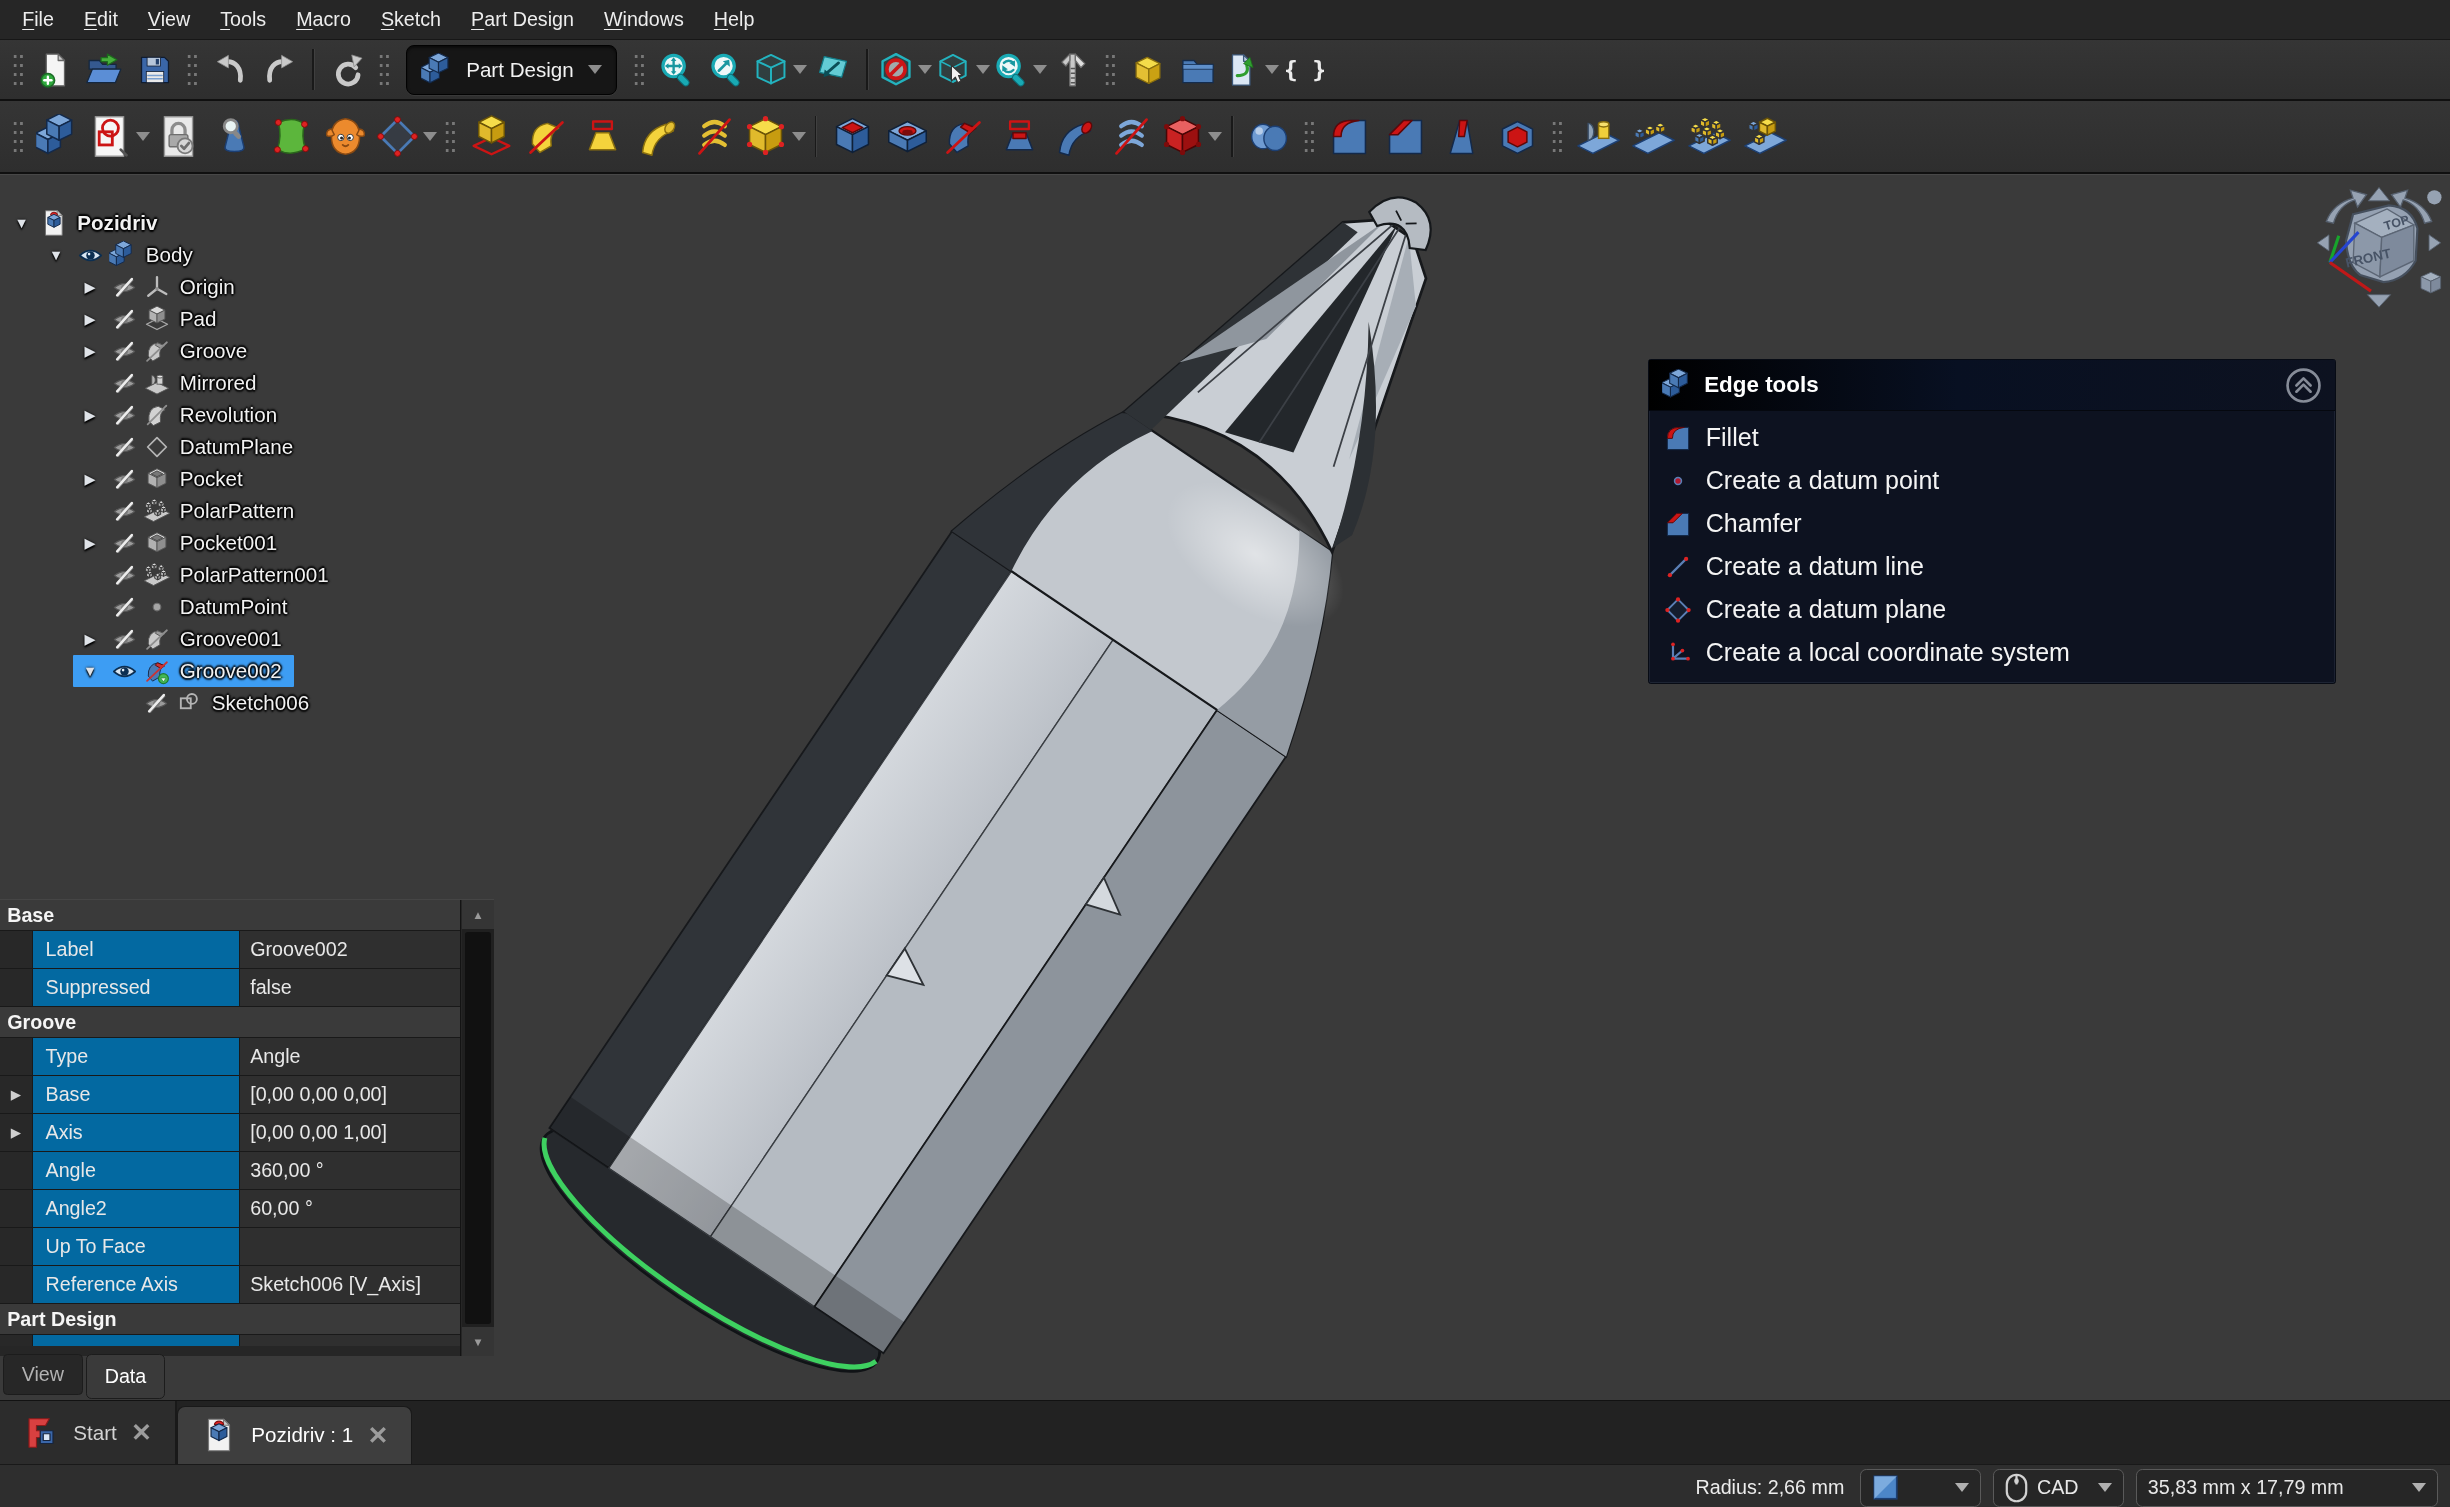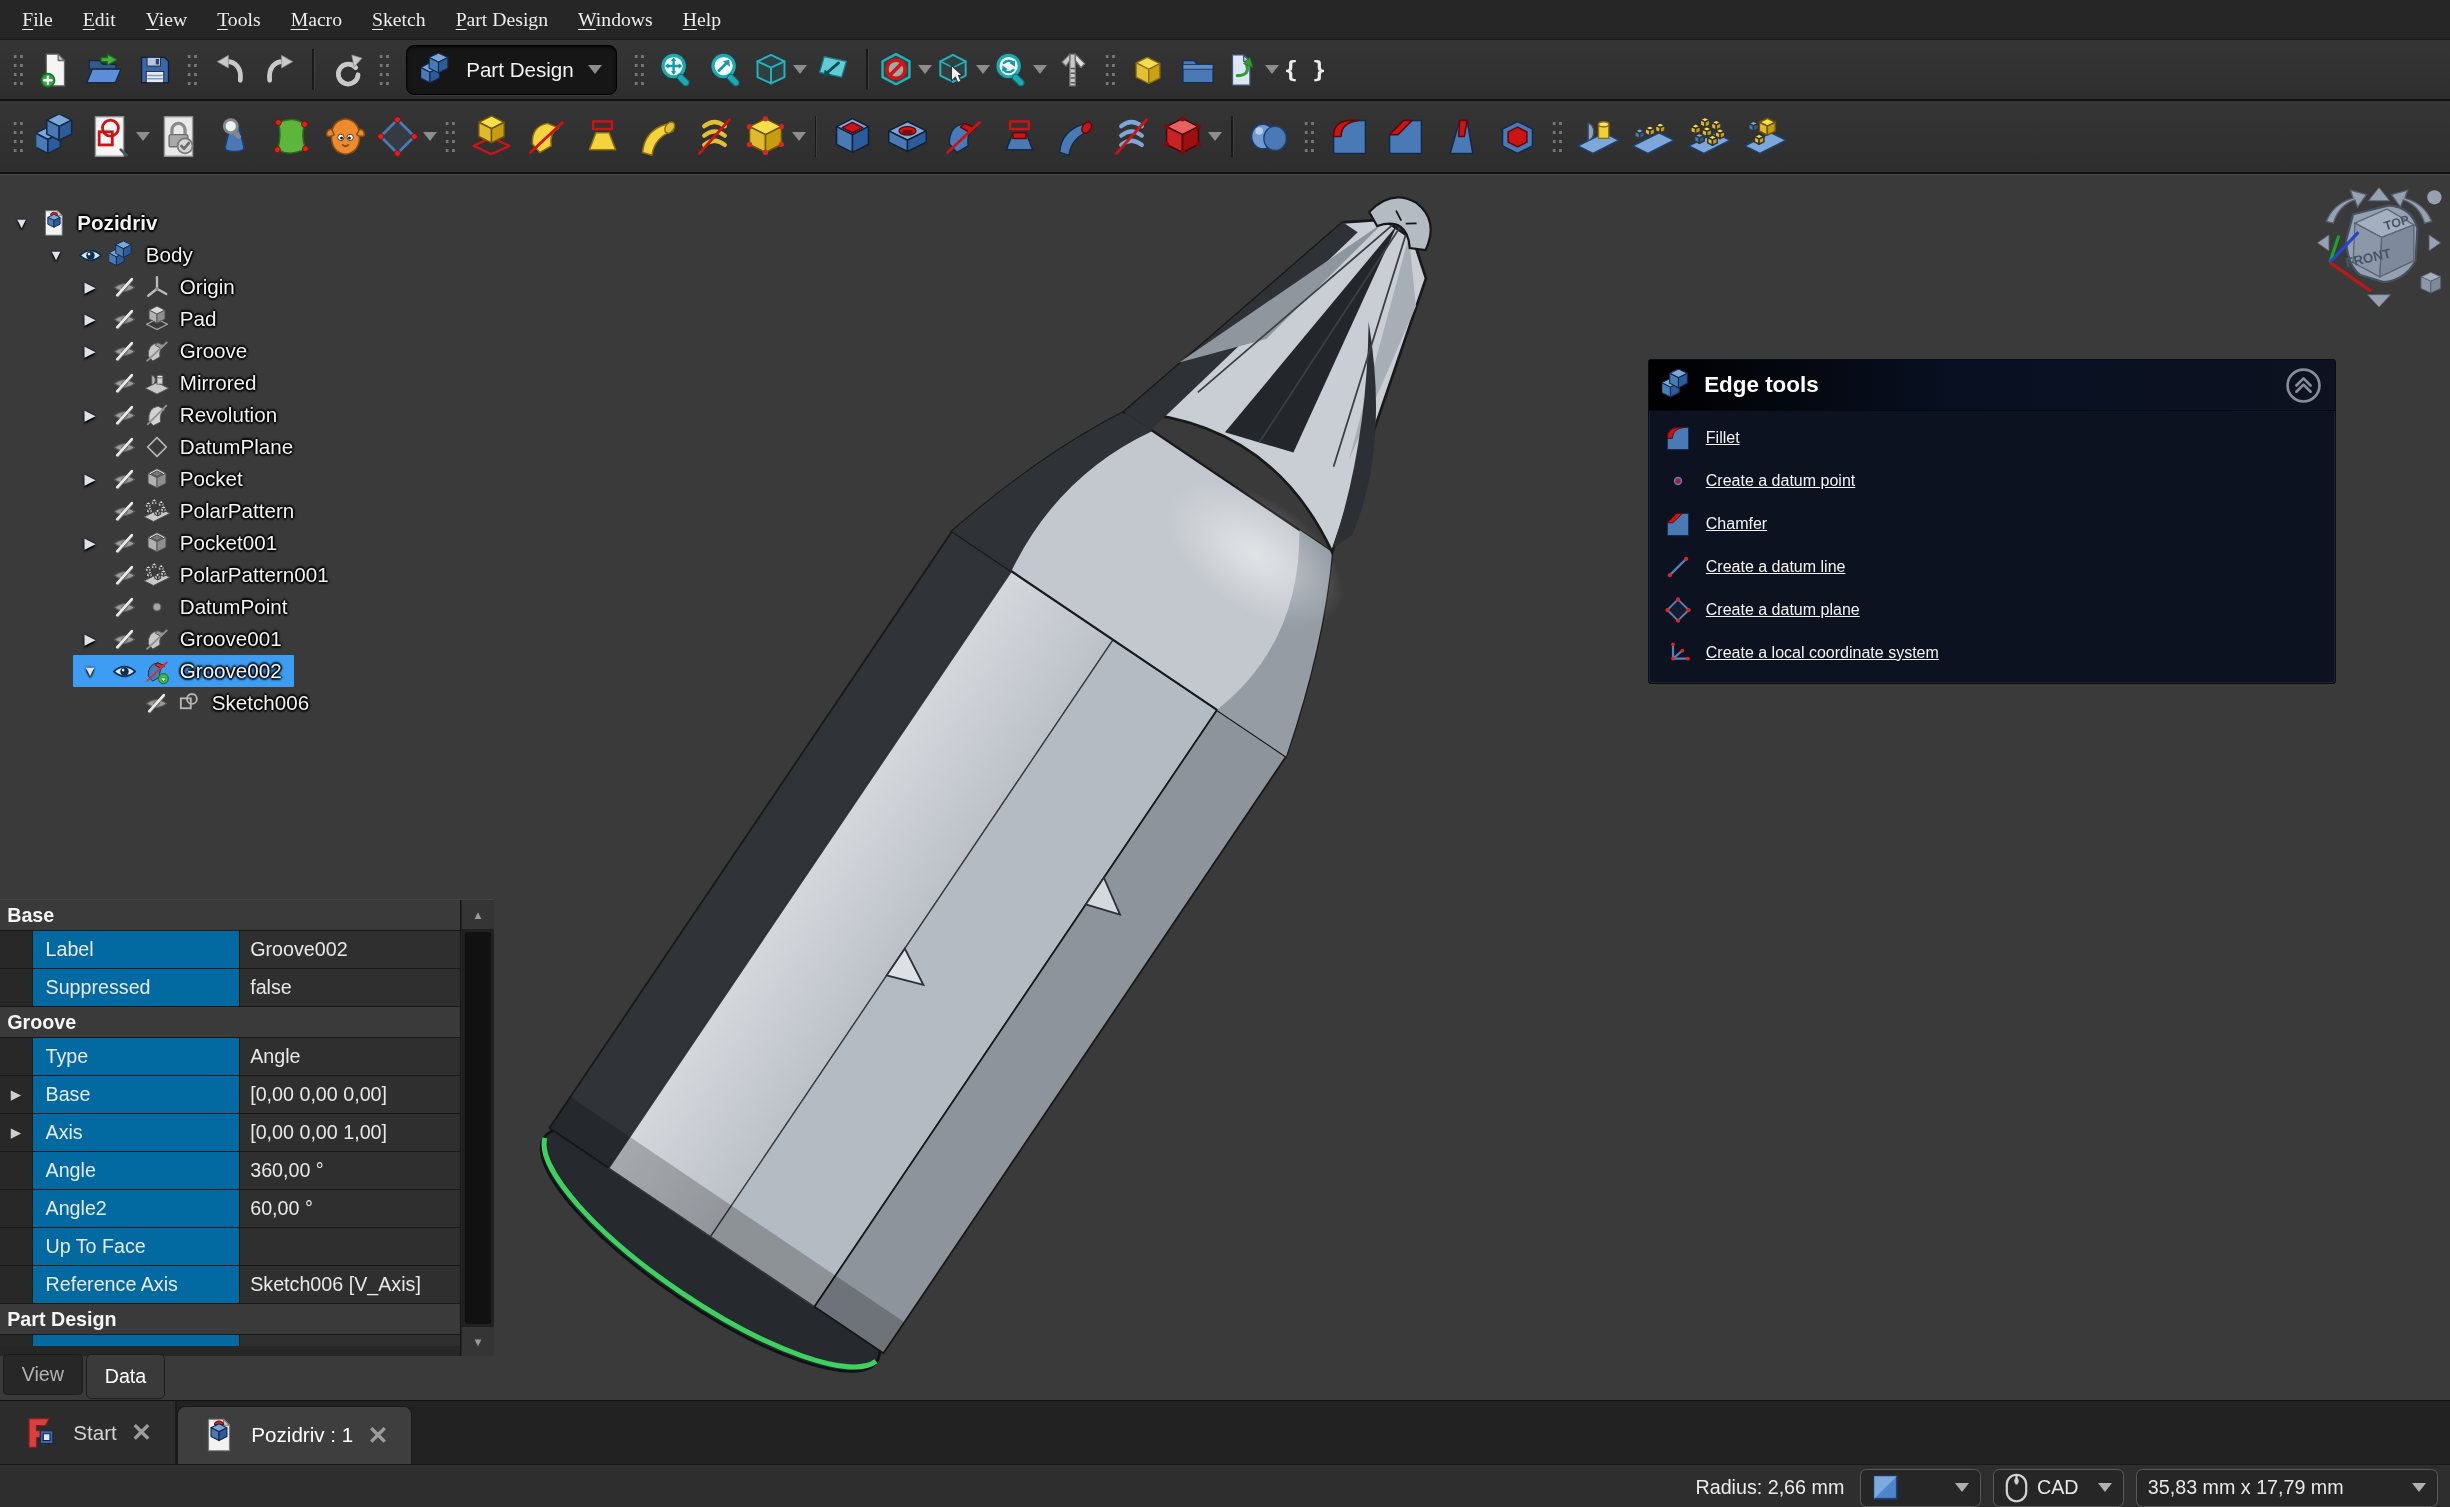--- a/index.html
+++ b/index.html
@@ -1,20 +1,20 @@
 <!DOCTYPE html>
 <html style="font-size:14.3px"><head>
 <meta charset="utf-8">
 <style>
   html,body{margin:0;padding:0;background:#181818;}
   #app{position:relative;width:2450px;height:1507px;background:#303030;font-family:"Liberation Sans",sans-serif;color:#e6e6e6;overflow:hidden;}
 
   
   .menubar{height:39px;background:#262626;display:flex;align-items:center;padding-left:7.2px;border-bottom:0.9px solid #171717;}
-  .menu-item{padding:3.6px 15px;font-size:19.7px;color:#ededed;cursor:default;font-family:Liberation Serif, serif;}
+  .menu-item{padding:3.6px 15px;font-size:19.7px;color:#ededed;cursor:default;}
   .menu-item u{text-underline-offset:2.7px;}
 
   
   .toolbar{display:flex;align-items:center;background:linear-gradient(#353535,#2e2e2e);border-bottom:2.7px solid #101010;padding:0 5.4px;}
   .tb1{height:59px;}
   .tb2{height:71px;}
   .tbtn{height:48px;min-width:48px;border-radius:5.4px;display:flex;align-items:center;justify-content:center;margin:0 0.9px;}
   .tb2 .tbtn{height:56px;min-width:54px;}
   .ic40{width:38px;height:38px;flex:none;}
   .ic48{width:45px;height:45px;flex:none;}
@@ -59,21 +59,21 @@
   .ptab{height:39px;padding:0 18px;display:flex;align-items:center;font-size:19.7px;border-radius:4.5px;background:#272727;color:#b2b2b2;border:0.9px solid #1c1c1c;}
   .ptab.active{background:#3a3a3a;color:#fff;height:43px;border-radius:5.4px;}
 
   
   .edgetools{position:absolute;left:1648px;top:184px;width:686px;background:#0d1220;border:0.9px solid #070b14;border-radius:2.7px;box-shadow:0 0 0 0.9px #1d2433 inset;z-index:7;}
   .et-header{height:50px;background:linear-gradient(90deg,#000 0%,#081022 45%,#0d1220 100%);display:flex;align-items:center;padding:0 12.5px;border-bottom:0.9px solid #05080f;}
   .et-hicon{width:32px;height:32px;flex:none;}
   .et-title{font-weight:bold;font-size:22.4px;margin-left:10.7px;color:#fff;}
   .et-collapse{margin-left:auto;width:39px;height:39px;flex:none;}
   .et-list{padding:5.4px 0 9px 0;}
-  .et-item{height:43px;display:flex;align-items:center;padding-left:14.3px;font-size:16px;color:#f4f4f4;text-decoration:underline;}
+  .et-item{height:43px;display:flex;align-items:center;padding-left:14.3px;font-size:25px;color:#f4f4f4;}
   .et-ic{width:30px;height:30px;flex:none;margin-right:12.5px;}
 
   
   .navcube{position:absolute;right:3.6px;top:7.2px;width:134px;height:136px;z-index:5;}
 
   
   .doctabs{height:63px;background:#222;display:flex;align-items:stretch;border-top:1.8px solid #121212;}
   .dtab{display:flex;align-items:center;gap:14.3px;padding:0 23px;font-size:20.6px;}
   .dtab .dicon{width:36px;height:36px;flex:none;}
   .dtab .x{color:#9c9c9c;font-size:25px;font-weight:bold;line-height:1;}

